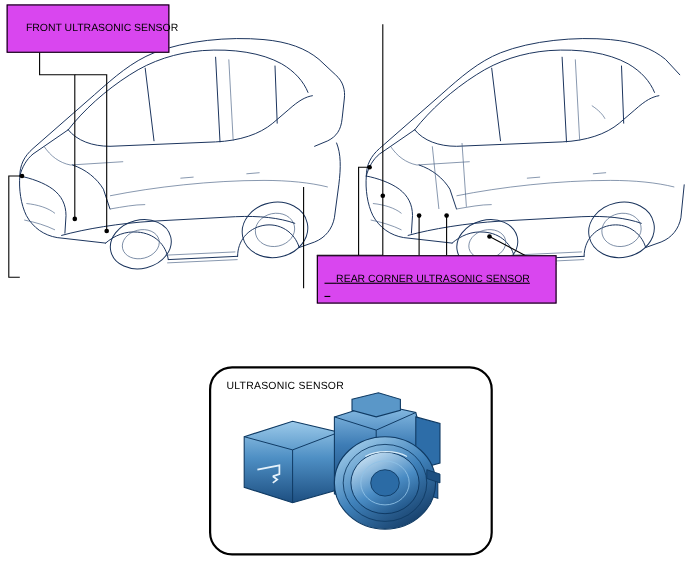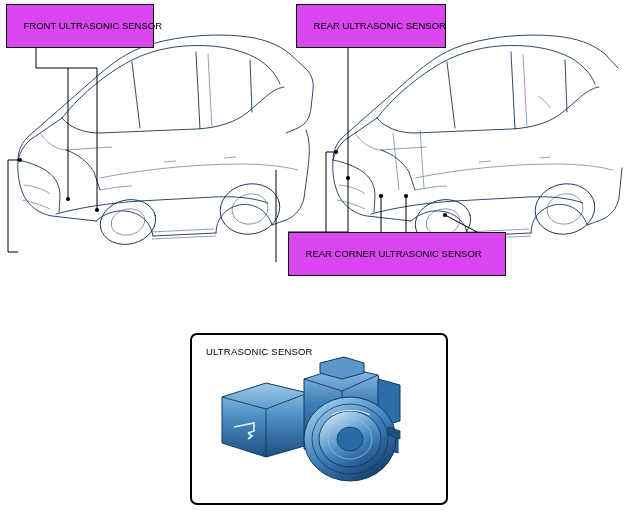--- a/index.html
+++ b/index.html
@@ -35,21 +35,21 @@
     border: none;
     padding: 0;
   }
   .sensor-panel {
     position: absolute;
     left: 190px;
     top: 333px;
     width: 258px;
     height: 172px;
     border: 2px solid #000000;
-    border-radius: 7px;
+    border-radius: 21px;
     background: #ffffff;
     box-sizing: border-box;
   }
   .sensor-panel-title {
     position: absolute;
     left: 14px;
     top: 11px;
     font-size: 9.5px;
     color: #000000;
     letter-spacing: 0.2px;
@@ -178,26 +178,23 @@
       <path class="ln" d="M445,215 L492,240 L506,240"></path>
 
       <path class="ln" d="M276,170 L276,262"></path>
     </g>
   </svg>
 
   <div class="callout" style="left:6px; top:4px; width:148px;">
     <span>FRONT ULTRASONIC SENSOR</span>
   </div>
 
-  <div class="callout" style="left:296px; top:4px; width:150px;">
-    <span>REAR ULTRASONIC SENSOR</span>
-  </div>
-
-
-  <div class="callout" style="left:288px; top:232px; width:218px;">
+
+
+  <div class="callout" style="left:288px; top:232px; width:218px;text-decoration:underline;">
     <span>REAR CORNER ULTRASONIC SENSOR</span>
   </div>
 
 
   <div class="sensor-panel">
     <div class="sensor-panel-title">ULTRASONIC SENSOR</div>
 
     <svg width="254" height="168" style="position:absolute;left:0;top:0;">
       <defs>
         <linearGradient id="connGrad" x1="0" y1="0" x2="0" y2="1">

